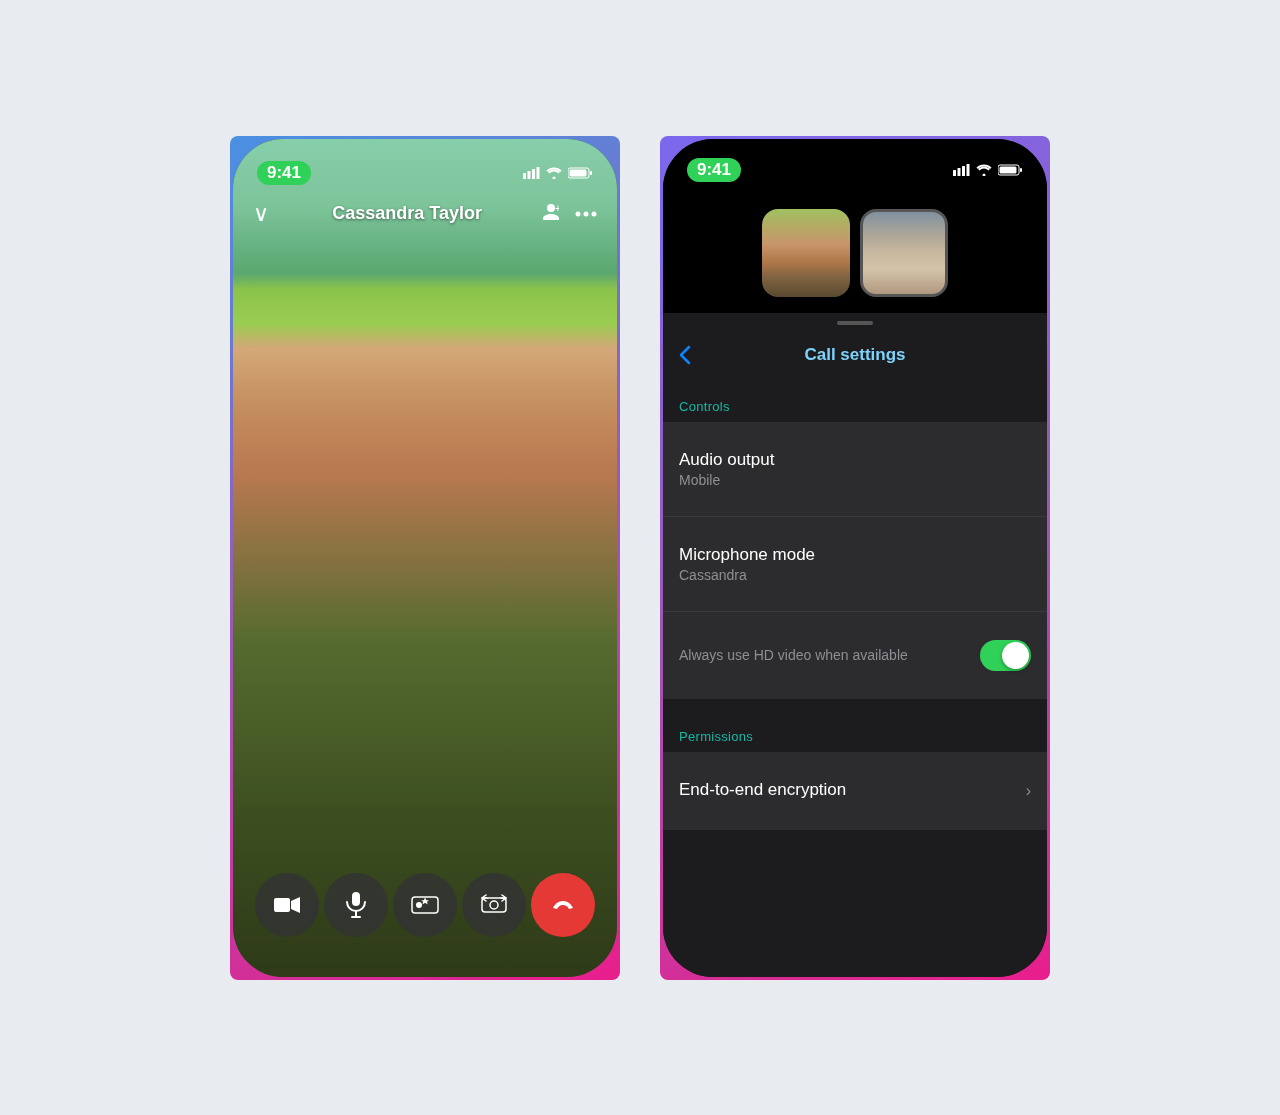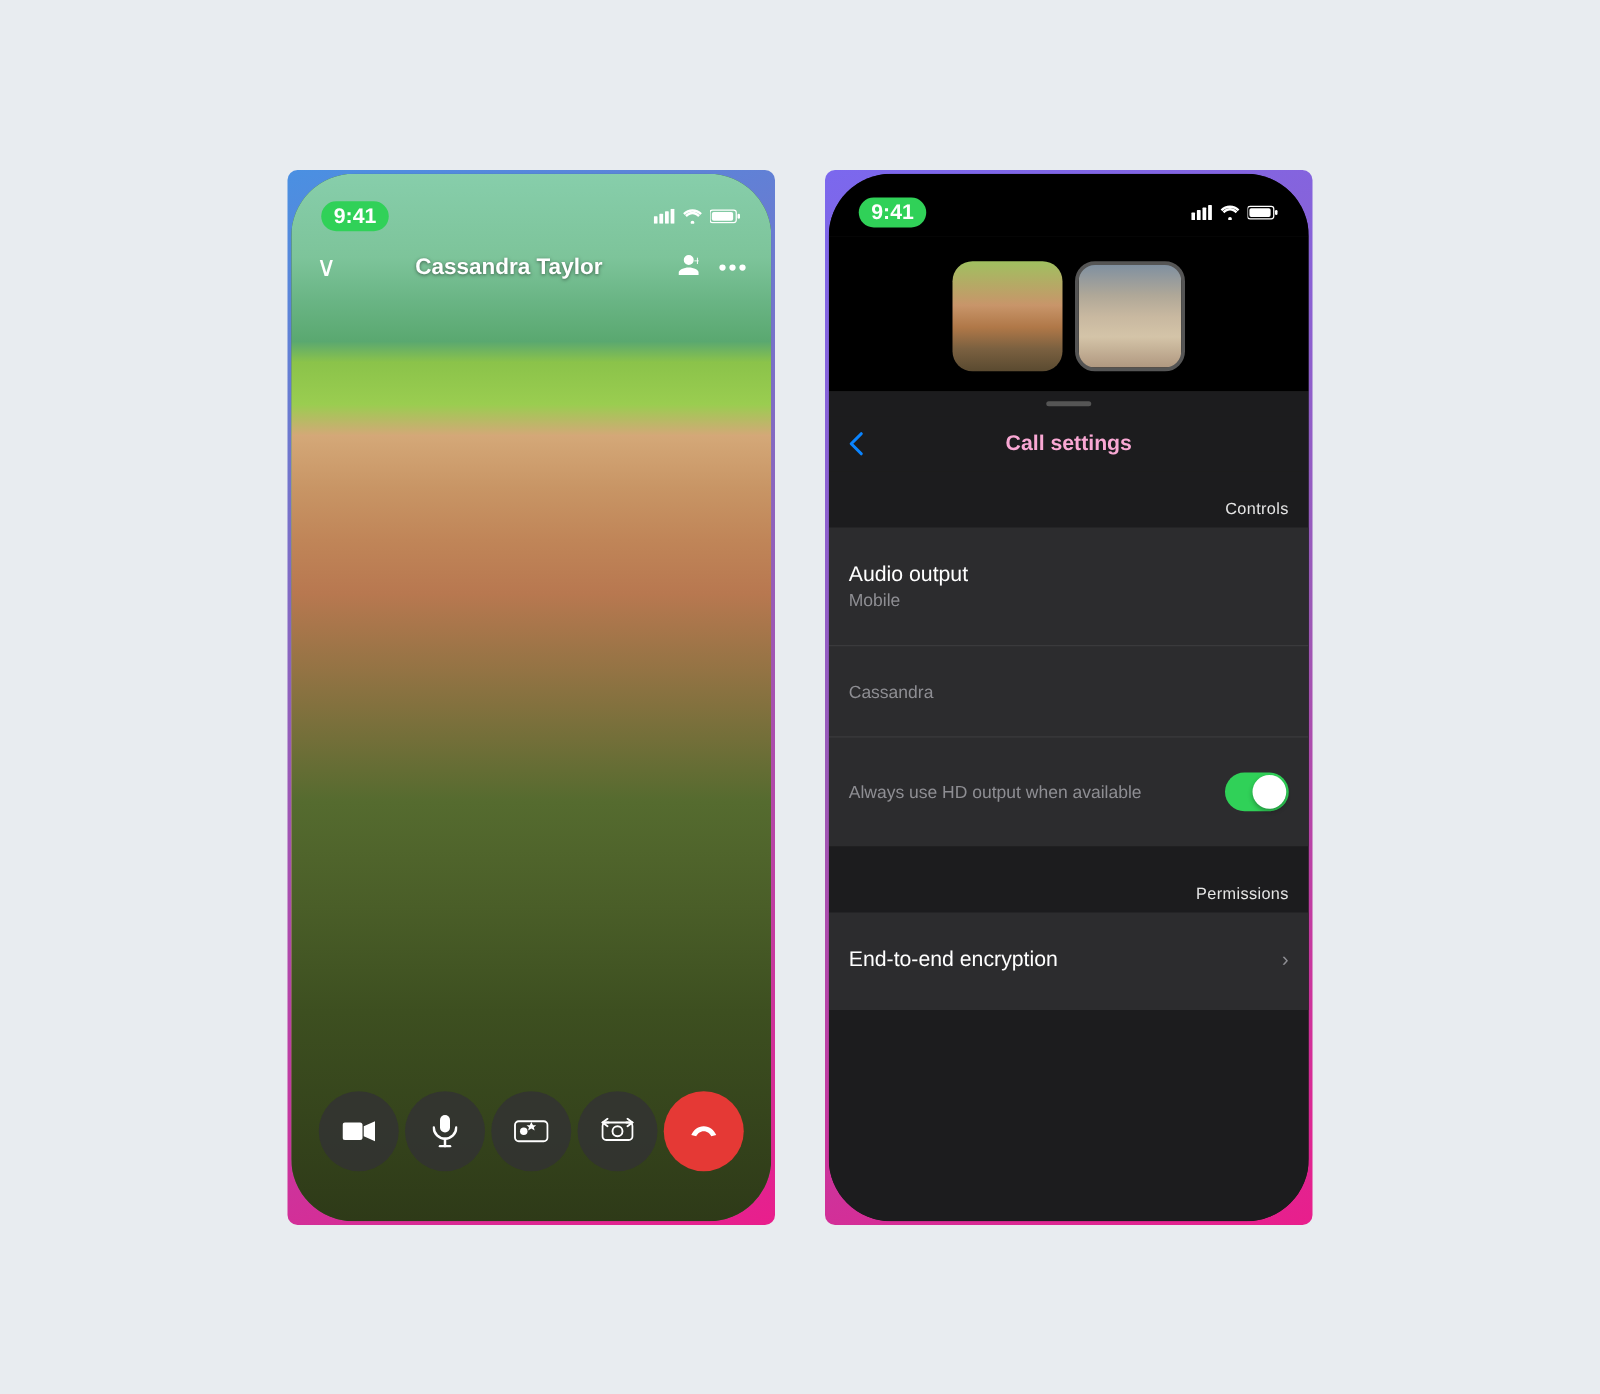--- a/index.html
+++ b/index.html
@@ -250,40 +250,39 @@
     .settings-back-btn {
       position: absolute;
       left: 16px;
       color: #0a84ff;
       font-size: 22px;
       display: flex;
       align-items: center;
     }
 
     .settings-title {
-      color: #f9a8d4;
+      color: #7dd3fc;
       font-size: 17px;
       font-weight: 600;
     }
 
     
     .settings-content {
       flex: 1;
       overflow-y: auto;
       background: #1c1c1e;
     }
 
     .settings-section-header {
       padding: 22px 16px 8px;
-      color: #e5e5e5;
+      color: #14b8a6;
       font-size: 13px;
       font-weight: 400;
       text-transform: none;
       letter-spacing: 0.3px;
-      text-align: right;
     }
 
     .settings-group {
       background: #2c2c2e;
       margin: 0 0 8px;
     }
 
     .settings-row {
       padding: 28px 16px;
       display: flex;
@@ -485,27 +484,28 @@
 
           <div class="settings-row">
             <div class="settings-row-left">
               <div class="settings-row-title">Audio output</div>
               <div class="settings-row-subtitle">Mobile</div>
             </div>
           </div>
 
           <div class="settings-row">
             <div class="settings-row-left">
+              <div class="settings-row-title">Microphone mode</div>
               <div class="settings-row-subtitle">Cassandra</div>
             </div>
           </div>
 
           <div class="settings-row">
             <div class="settings-row-left">
-              <div class="settings-row-subtitle">Always use HD output when available</div>
+              <div class="settings-row-subtitle">Always use HD video when available</div>
             </div>
             <div class="toggle">
               <div class="toggle-knob"></div>
             </div>
           </div>
         </div>
 
         <div class="settings-section-header">Permissions</div>
 
         <div class="settings-group">

